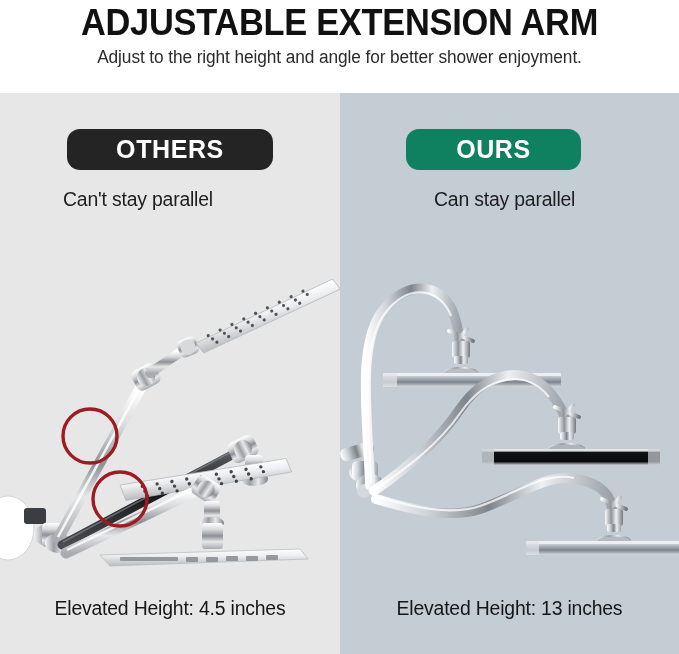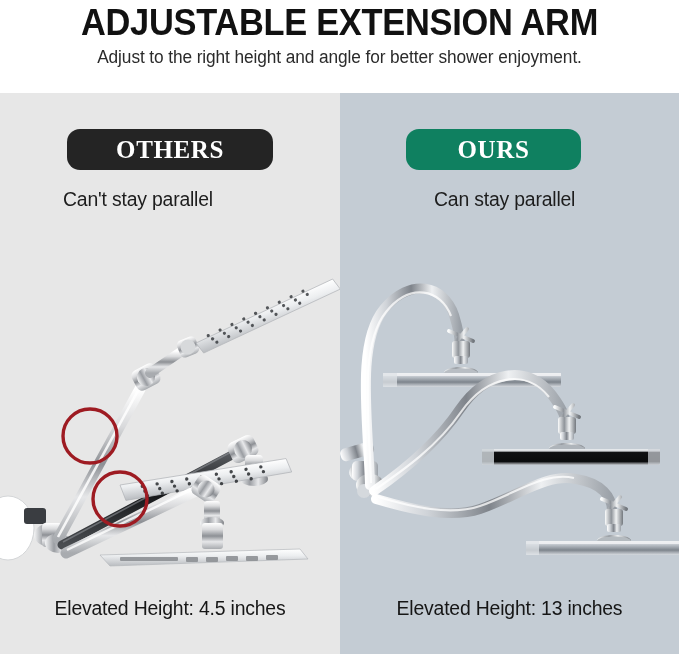--- a/index.html
+++ b/index.html
@@ -27,21 +27,21 @@
 
   
   .panel{position:absolute;top:93px;height:561px;overflow:hidden;}
   .panel-left{left:0;width:340px;background:#e7e7e7;}
   .panel-right{left:340px;width:339px;background:#c4ccd4;}
 
   .badge{
     position:absolute;top:36px;height:41px;border-radius:13px;
     display:flex;align-items:center;justify-content:center;
     font-weight:bold;font-size:25px;color:#fff;letter-spacing:0.6px;
-    font-family:Liberation Serif, serif;
+    font-family:Liberation Sans, sans-serif;
   }
   .badge-others{left:67px;width:206px;background:#242424;}
   .badge-ours{left:66px;width:175px;background:#0f8060;}
 
   .sub-label{
     position:absolute;top:95px;width:100%;text-align:center;
     font-size:20px;font-weight:400;color:#1d1d1d;letter-spacing:-0.2px;
     transform:scaleX(0.97);transform-origin:center top;white-space:nowrap;
   }
   .panel-left .sub-label{padding-right:66px;box-sizing:border-box;}

